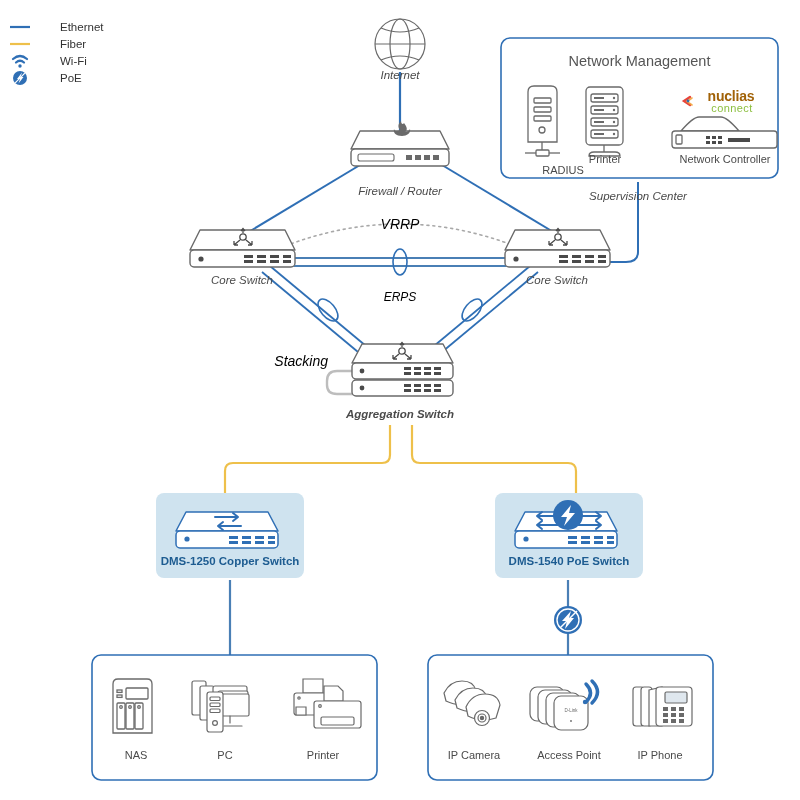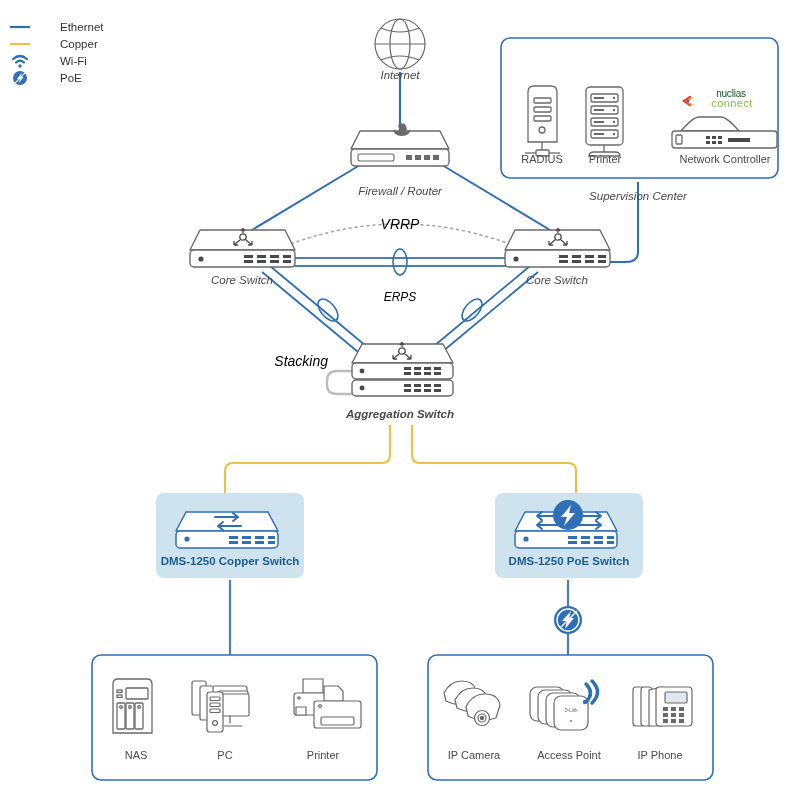--- a/index.html
+++ b/index.html
@@ -9,21 +9,21 @@
   .lbl{position:absolute;font-size:11.5px;color:#4a4a4a;text-align:center;white-space:nowrap;font-style:italic;}
   .lbl-gray{color:#000000;}
   .legend{position:absolute;left:8px;top:18px;}
   .legend-row{display:flex;align-items:center;height:17px;}
   .legend-ico{width:24px;display:flex;align-items:center;justify-content:center;}
   .legend-txt{font-size:11.5px;color:#333;margin-left:4px;padding-left:24px;}
   .panel-title{position:absolute;font-size:14.5px;color:#555;text-align:center;white-space:nowrap;}
   .dev-lbl{position:absolute;font-size:11px;color:#4a4a4a;text-align:center;white-space:nowrap;}
   .dms-lbl{position:absolute;font-size:11.5px;font-weight:bold;color:#1d5c91;text-align:center;white-space:nowrap;}
   .nuc{position:absolute;text-align:center;}
-  .nuc1{font-size:10px;font-weight:normal;color:#14532d;letter-spacing:-.2px;}
+  .nuc1{font-size:14px;font-weight:bold;color:#a16207;letter-spacing:-.2px;}
   .nuc2{font-size:11px;color:#8cbf3f;letter-spacing:.4px;margin-top:-2px;}
 </style>
 </head>
 <body>
 
 <div id="stage">
 
   <svg id="diagram" viewBox="0 0 800 800">
     <defs>
       <g id="sw-arrows">
@@ -360,21 +360,21 @@
           </svg>
       </span>
       <span class="legend-txt">Ethernet</span>
     </div>
     <div class="legend-row">
       <span class="legend-ico">
         <svg width="22" height="10">
             <line x1="1" y1="5" x2="21" y2="5" stroke="#eec04a" stroke-width="2.2"></line>
           </svg>
       </span>
-      <span class="legend-txt">Copper</span>
+      <span class="legend-txt">Fiber</span>
     </div>
     <div class="legend-row">
       <span class="legend-ico">
         <svg width="18" height="14" viewBox="0 0 18 14">
           <path d="M2,5 q7,-6 14,0" fill="none" stroke="#2f6fb5" stroke-width="2.2" stroke-linecap="round"></path>
           <path d="M5,8.5 q4,-3.5 8,0" fill="none" stroke="#2f6fb5" stroke-width="2.2" stroke-linecap="round"></path>
           <circle cx="9" cy="12" r="1.7" fill="#2f6fb5"></circle>
         </svg>
       </span>
       <span class="legend-txt">Wi-Fi</span>
@@ -394,31 +394,32 @@
   <div class="lbl" style="left:350px;top:69px;width:100px;">Internet</div>
   <div class="lbl" style="left:340px;top:185px;width:120px;">Firewall / Router</div>
   <div class="lbl" style="left:192px;top:274px;width:100px;">Core Switch</div>
   <div class="lbl" style="left:507px;top:274px;width:100px;">Core Switch</div>
   <div class="lbl" style="left:340px;top:408px;width:120px;font-weight:bold;">Aggregation Switch</div>
   <div class="lbl lbl-gray" style="left:248px;top:353px;width:80px;text-align:right;font-size:14px;">Stacking</div>
   <div class="lbl lbl-gray" style="left:370px;top:216px;width:60px;font-size:14px;">VRRP</div>
   <div class="lbl lbl-gray" style="left:370px;top:290px;width:60px;font-size:12px;">ERPS</div>
   <div class="lbl" style="left:578px;top:190px;width:120px;">Supervision Center</div>
 
-  <div class="dev-lbl" style="left:502px;top:153px;width:80px;">RADIUS</div>
+  <div class="panel-title" style="left:531px;top:53px;width:217px;">Network Management</div>
+  <div class="dev-lbl" style="left:502px;top:164px;width:80px;padding-left:21px;">RADIUS</div>
   <div class="dev-lbl" style="left:565px;top:153px;width:80px;">Printer</div>
   <div class="dev-lbl" style="left:659px;top:153px;width:132px;">Network Controller</div>
 
   <div class="nuc" style="left:680px;top:88px;width:90px;">
     <div class="nuc1" style="margin-left:12px;">nuclias</div>
     <div class="nuc2" style="margin-left:14px;">connect</div>
   </div>
 
   <div class="dms-lbl" style="left:156px;top:555px;width:148px;">DMS-1250 Copper Switch</div>
-  <div class="dms-lbl" style="left:495px;top:555px;width:148px;">DMS-1250 PoE Switch</div>
+  <div class="dms-lbl" style="left:495px;top:555px;width:148px;">DMS-1540 PoE Switch</div>
 
   <div class="dev-lbl" style="left:96px;top:749px;width:80px;">NAS</div>
   <div class="dev-lbl" style="left:185px;top:749px;width:80px;">PC</div>
   <div class="dev-lbl" style="left:283px;top:749px;width:80px;">Printer</div>
 
   <div class="dev-lbl" style="left:432px;top:749px;width:84px;">IP Camera</div>
   <div class="dev-lbl" style="left:525px;top:749px;width:88px;">Access Point</div>
   <div class="dev-lbl" style="left:622px;top:749px;width:76px;">IP Phone</div>
 
 </div>

